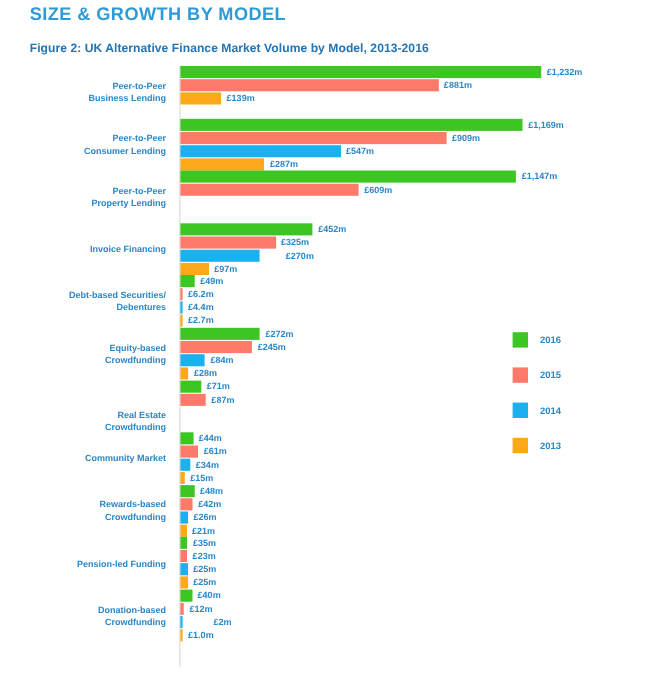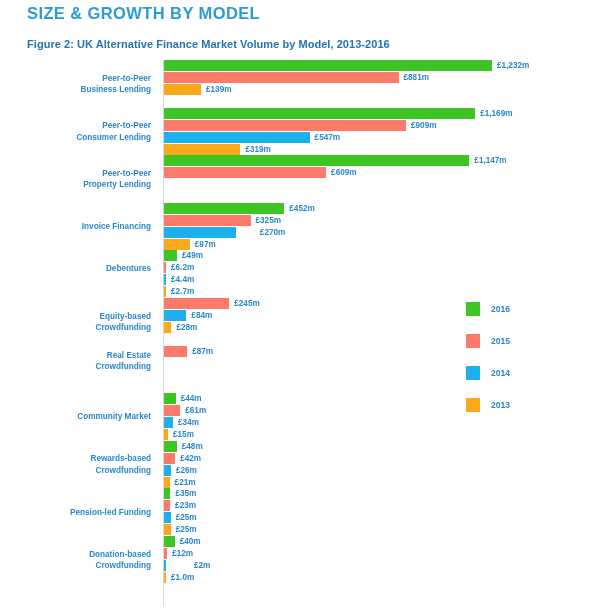--- a/index.html
+++ b/index.html
@@ -146,21 +146,21 @@
         </div>
         <div class="group" style="top: 49.6px;">
           <div class="cat-label" style="top: 12.5px;">
             <div>Peer-to-Peer</div>
             <div>Consumer Lending</div>
           </div>
           <div class="bars">
             <div class="barrow"><span class="bar" style="width: 311.188px; background: rgb(61, 197, 36);"></span><span class="vlabel" style="color: rgb(42, 135, 200);">£1,169m</span></div>
             <div class="barrow"><span class="bar" style="width: 241.976px; background: rgb(253, 122, 106);"></span><span class="vlabel" style="color: rgb(42, 135, 200);">£909m</span></div>
             <div class="barrow"><span class="bar" style="width: 145.611px; background: rgb(28, 176, 238);"></span><span class="vlabel" style="color: rgb(42, 135, 200);">£547m</span></div>
-            <div class="barrow"><span class="bar" style="width: 76.3994px; background: rgb(251, 169, 27);"></span><span class="vlabel" style="color: rgb(42, 135, 200);">£319m</span></div>
+            <div class="barrow"><span class="bar" style="width: 76.3994px; background: rgb(251, 169, 27);"></span><span class="vlabel" style="color: rgb(42, 135, 200);">£287m</span></div>
           </div>
         </div>
         <div class="group" style="top: 97.2px;">
           <div class="cat-label" style="top: 12.5px;">
             <div>Peer-to-Peer</div>
             <div>Property Lending</div>
           </div>
           <div class="bars">
             <div class="barrow"><span class="bar" style="width: 305.331px; background: rgb(61, 197, 36);"></span><span class="vlabel" style="color: rgb(42, 135, 200);">£1,147m</span></div>
             <div class="barrow"><span class="bar" style="width: 162.116px; background: rgb(253, 122, 106);"></span><span class="vlabel" style="color: rgb(42, 135, 200);">£609m</span></div>
@@ -172,46 +172,49 @@
           </div>
           <div class="bars">
             <div class="barrow"><span class="bar" style="width: 120.322px; background: rgb(61, 197, 36);"></span><span class="vlabel" style="color: rgb(42, 135, 200);">£452m</span></div>
             <div class="barrow"><span class="bar" style="width: 86.515px; background: rgb(253, 122, 106);"></span><span class="vlabel" style="color: rgb(42, 135, 200);">£325m</span></div>
             <div class="barrow"><span class="bar" style="width: 71.874px; background: rgb(28, 176, 238);"></span><span class="vlabel" style="color: rgb(42, 135, 200); margin-left: 19px;">£270m</span></div>
             <div class="barrow"><span class="bar" style="width: 25.8214px; background: rgb(251, 169, 27);"></span><span class="vlabel" style="color: rgb(42, 135, 200);">£97m</span></div>
           </div>
         </div>
         <div class="group" style="top: 192.4px;">
           <div class="cat-label" style="top: 12.5px;">
+            <div>Debt-based Securities/</div>
             <div>Debentures</div>
           </div>
           <div class="bars">
             <div class="barrow"><span class="bar" style="width: 13.0438px; background: rgb(61, 197, 36);"></span><span class="vlabel" style="color: rgb(42, 135, 200);">£49m</span></div>
             <div class="barrow"><span class="bar" style="width: 2px; background: rgb(253, 122, 106);"></span><span class="vlabel" style="color: rgb(42, 135, 200);">£6.2m</span></div>
             <div class="barrow"><span class="bar" style="width: 2px; background: rgb(28, 176, 238);"></span><span class="vlabel" style="color: rgb(42, 135, 200);">£4.4m</span></div>
             <div class="barrow"><span class="bar" style="width: 2px; background: rgb(251, 169, 27);"></span><span class="vlabel" style="color: rgb(42, 135, 200);">£2.7m</span></div>
           </div>
         </div>
         <div class="group" style="top: 240px;">
           <div class="cat-label" style="top: 12.5px;">
             <div>Equity-based</div>
             <div>Crowdfunding</div>
           </div>
           <div class="bars">
+            <div class="barrow"><span class="bar" style="width: 72.4064px; background: rgb(61, 197, 36);"></span><span class="vlabel" style="color: rgb(42, 135, 200);">£272m</span></div>
             <div class="barrow"><span class="bar" style="width: 65.219px; background: rgb(253, 122, 106);"></span><span class="vlabel" style="color: rgb(42, 135, 200);">£245m</span></div>
             <div class="barrow"><span class="bar" style="width: 22.3608px; background: rgb(28, 176, 238);"></span><span class="vlabel" style="color: rgb(42, 135, 200);">£84m</span></div>
             <div class="barrow"><span class="bar" style="width: 7.4536px; background: rgb(251, 169, 27);"></span><span class="vlabel" style="color: rgb(42, 135, 200);">£28m</span></div>
           </div>
         </div>
         <div class="group" style="top: 287.6px;">
-          <div class="cat-label" style="top: 4px;">
+          <div class="cat-label" style="top: 26px;">
             <div>Real Estate</div>
             <div>Crowdfunding</div>
           </div>
           <div class="bars">
+            <div class="barrow"><span class="bar" style="width: 18.9002px; background: rgb(61, 197, 36);"></span><span class="vlabel" style="color: rgb(42, 135, 200);">£71m</span></div>
             <div class="barrow"><span class="bar" style="width: 23.1594px; background: rgb(253, 122, 106);"></span><span class="vlabel" style="color: rgb(42, 135, 200);">£87m</span></div>
           </div>
         </div>
         <div class="group" style="top: 335.2px;">
           <div class="cat-label" style="top: 18.25px;">
             <div>Community Market</div>
           </div>
           <div class="bars">
             <div class="barrow"><span class="bar" style="width: 11.7128px; background: rgb(61, 197, 36);"></span><span class="vlabel" style="color: rgb(42, 135, 200);">£44m</span></div>
             <div class="barrow"><span class="bar" style="width: 16.2382px; background: rgb(253, 122, 106);"></span><span class="vlabel" style="color: rgb(42, 135, 200);">£61m</span></div>

